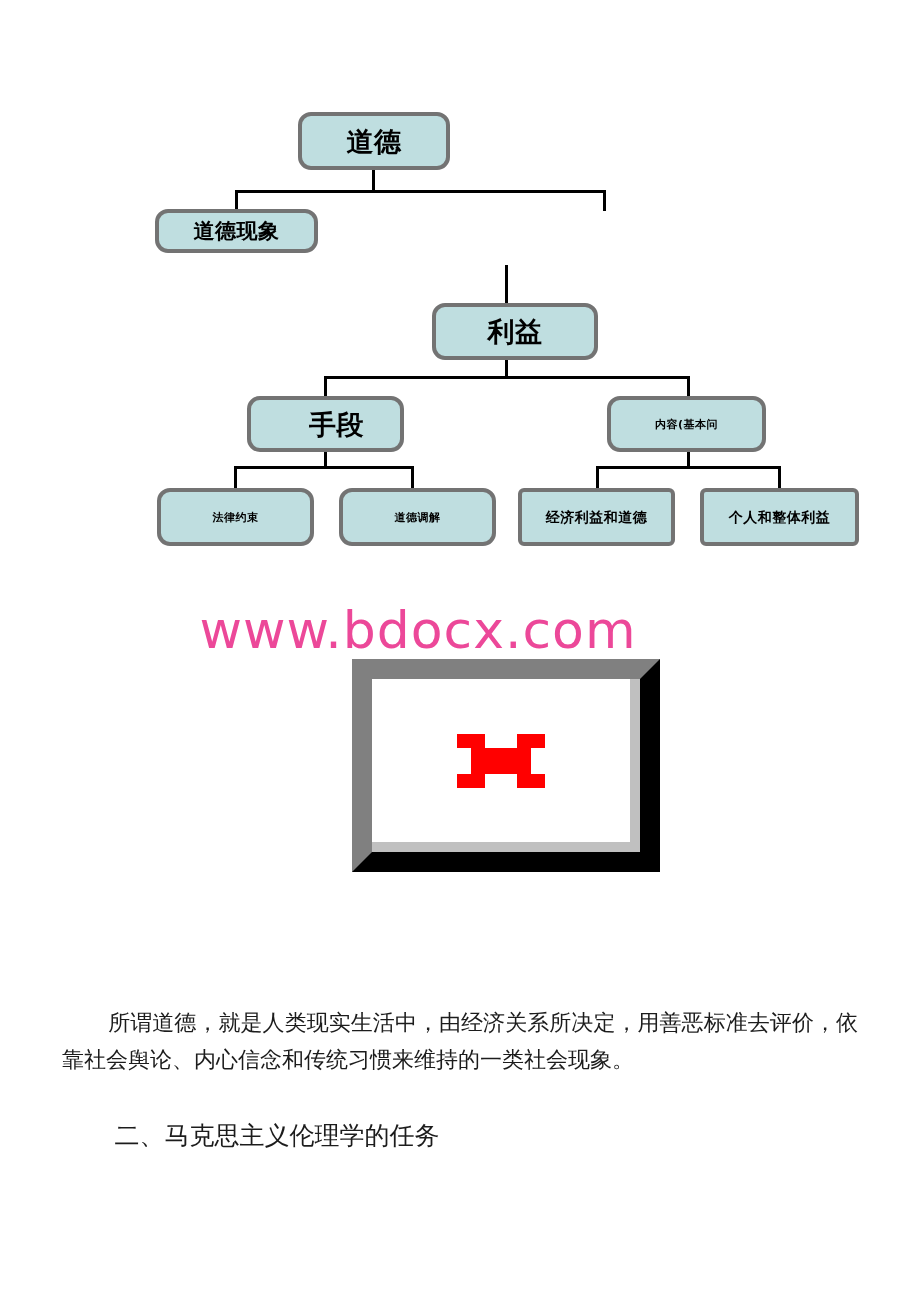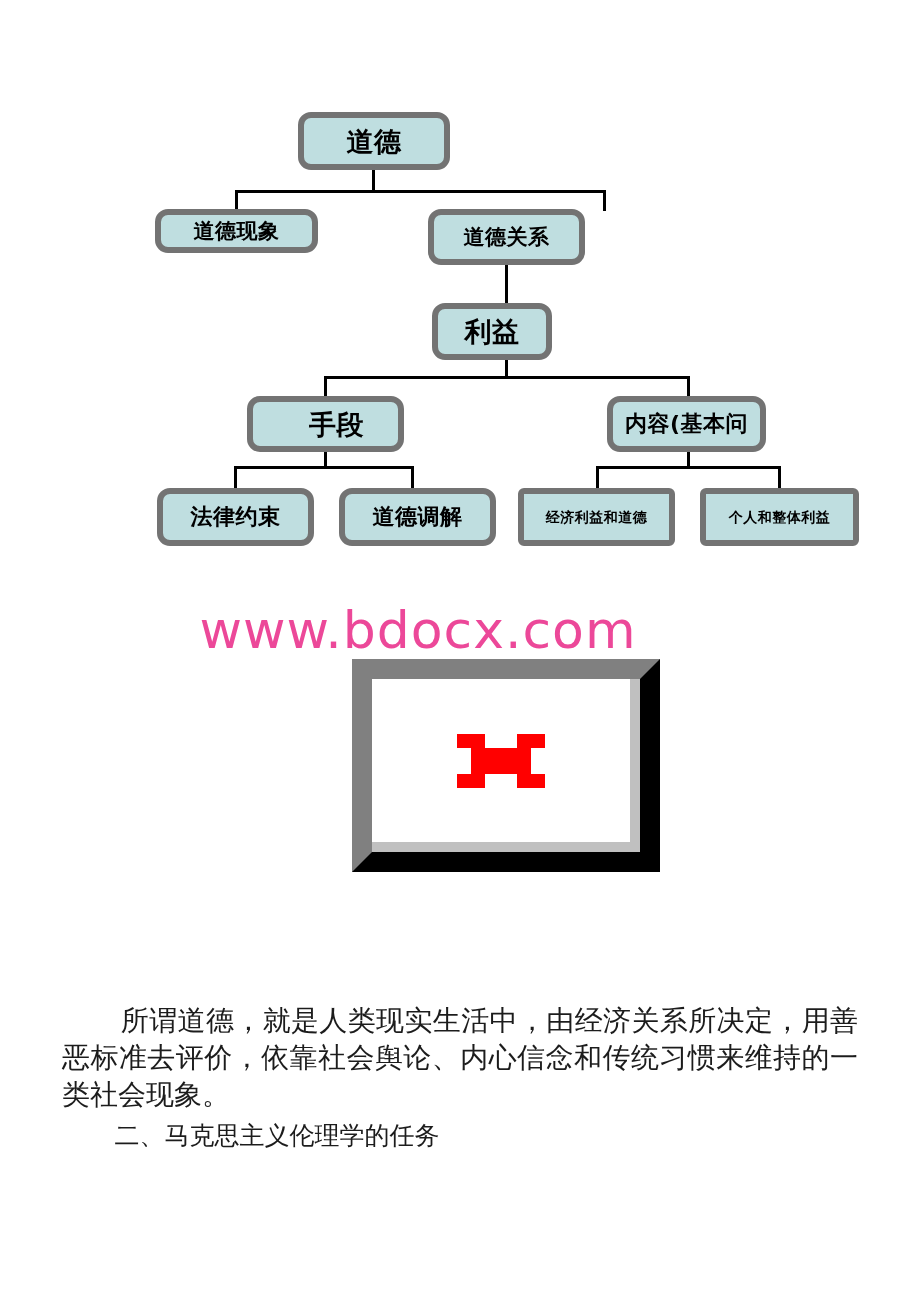--- a/index.html
+++ b/index.html
@@ -31,36 +31,36 @@
     left: 0;
     top: 0;
     width: 920px;
     height: 580px;
   }
 
   .node {
     position: absolute;
     box-sizing: border-box;
     background: #bfdee0;
-    border: 6px solid #737373;
+    border: 4px solid #737373;
     border-radius: 13px;
     display: flex;
     align-items: center;
     justify-content: center;
     font-family: "DejaVu Sans", "Liberation Sans", sans-serif;
     font-weight: bold;
     color: #000000;
     letter-spacing: 0.5px;
     line-height: 1;
     text-align: center;
     white-space: nowrap;
   }
   .node.lg { font-size: 27px; }
   .node.md { font-size: 21px; }
-  .node.sm { font-size: 22px; }
+  .node.sm { font-size: 11px; }
   .node.xs { font-size: 14px; border-radius: 6px; }
 
   
   .conn {
     position: absolute;
     background: #000000;
   }
   .conn.v { width: 3px; }
   .conn.h { height: 3px; }
 
@@ -113,22 +113,22 @@
     position: absolute;
     background: #ff0000;
   }
 
   
   .copy {
     position: absolute;
     left: 62px;
     top: 1004px;
     width: 796px;
-    font-family: Liberation Mono, monospace;
-    font-size: 28px;
+    font-family: Liberation Serif, serif;
+    font-size: 22px;
     line-height: 37px;
     color: #1c1c1c;
     text-align: justify;
   }
   .copy p { margin: 0; }
   .copy .indent { text-indent: 2.1em; }
   .section-heading {
     position: absolute;
     left: 62px;
     top: 1117px;
@@ -148,25 +148,24 @@
   <div class="chart-area">
 
     <div class="node lg" style="left:298px; top:112px; width:152px; height:58px;">道德</div>
 
     <div class="conn v" style="left:372px; top:170px; width:3px; height:22px;"></div>
     <div class="conn h" style="left:235px; top:190px; width:371px; height:3px;"></div>
     <div class="conn v" style="left:235px; top:190px; width:3px; height:21px;"></div>
     <div class="conn v" style="left:603px; top:190px; width:3px; height:21px;"></div>
 
     <div class="node md" style="left:155px; top:209px; width:163px; height:44px;">道德现象</div>
-    <div class="node md" style="left:428px; top:209px; width:157px; height:56px;">道德关系</div>
 
     <div class="conn v" style="left:505px; top:265px; width:3px; height:39px;"></div>
 
-    <div class="node lg" style="left:432px; top:303px; width:120px; height:57px;">利益</div>
+    <div class="node lg" style="left:432px; top:303px; width:166px; height:57px;">利益</div>
 
     <div class="conn v" style="left:505px; top:360px; width:3px; height:18px;"></div>
     <div class="conn h" style="left:324px; top:376px; width:366px; height:3px;"></div>
     <div class="conn v" style="left:324px; top:376px; width:3px; height:21px;"></div>
     <div class="conn v" style="left:687px; top:376px; width:3px; height:21px;"></div>
 
     <div class="node lg" style="left:247px; top:396px; width:157px; height:56px;padding-left:22px;">手段</div>
     <div class="node sm" style="left:607px; top:396px; width:159px; height:56px;">内容(基本问</div>
 
     <div class="conn v" style="left:324px; top:452px; width:3px; height:16px;"></div>

